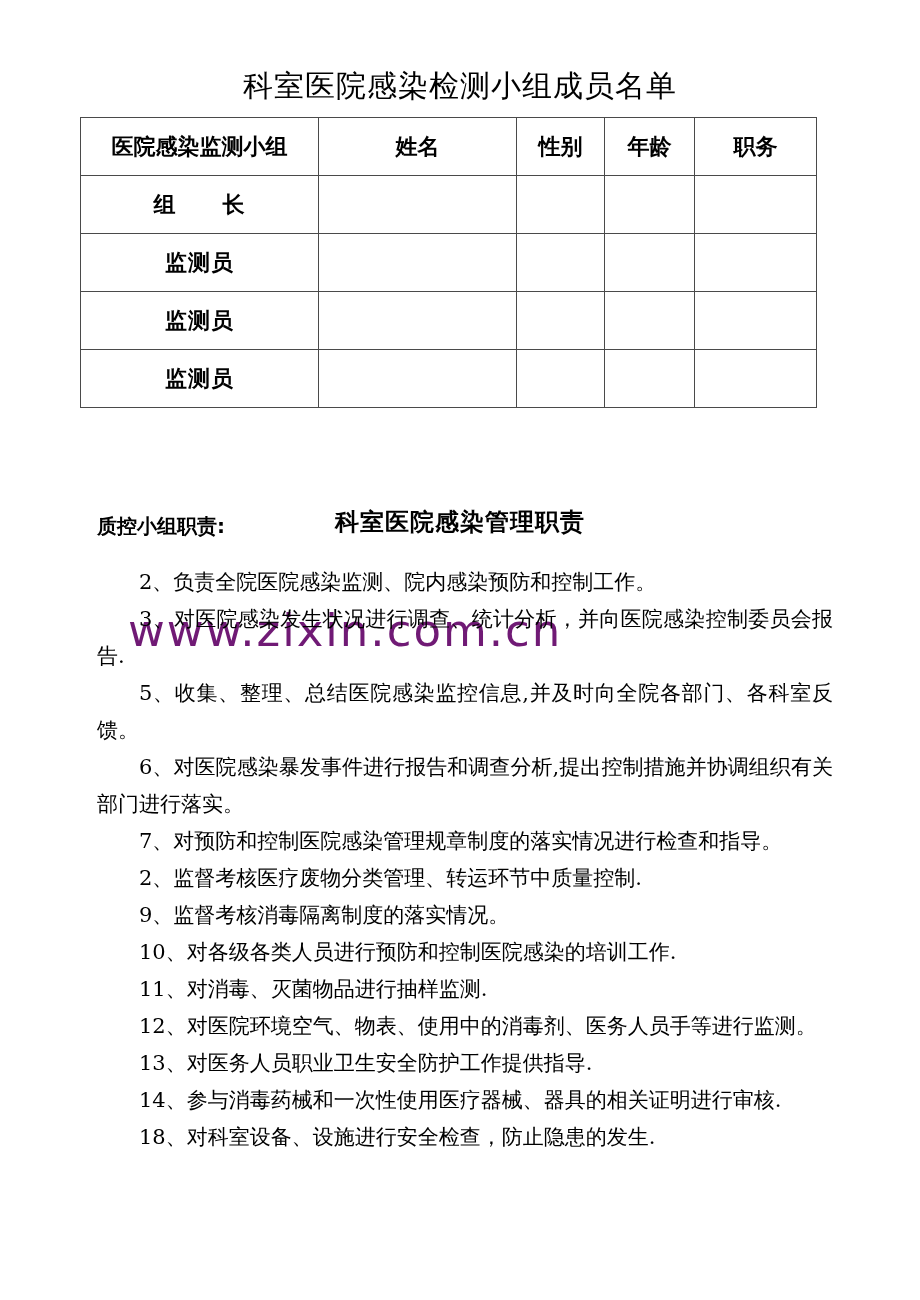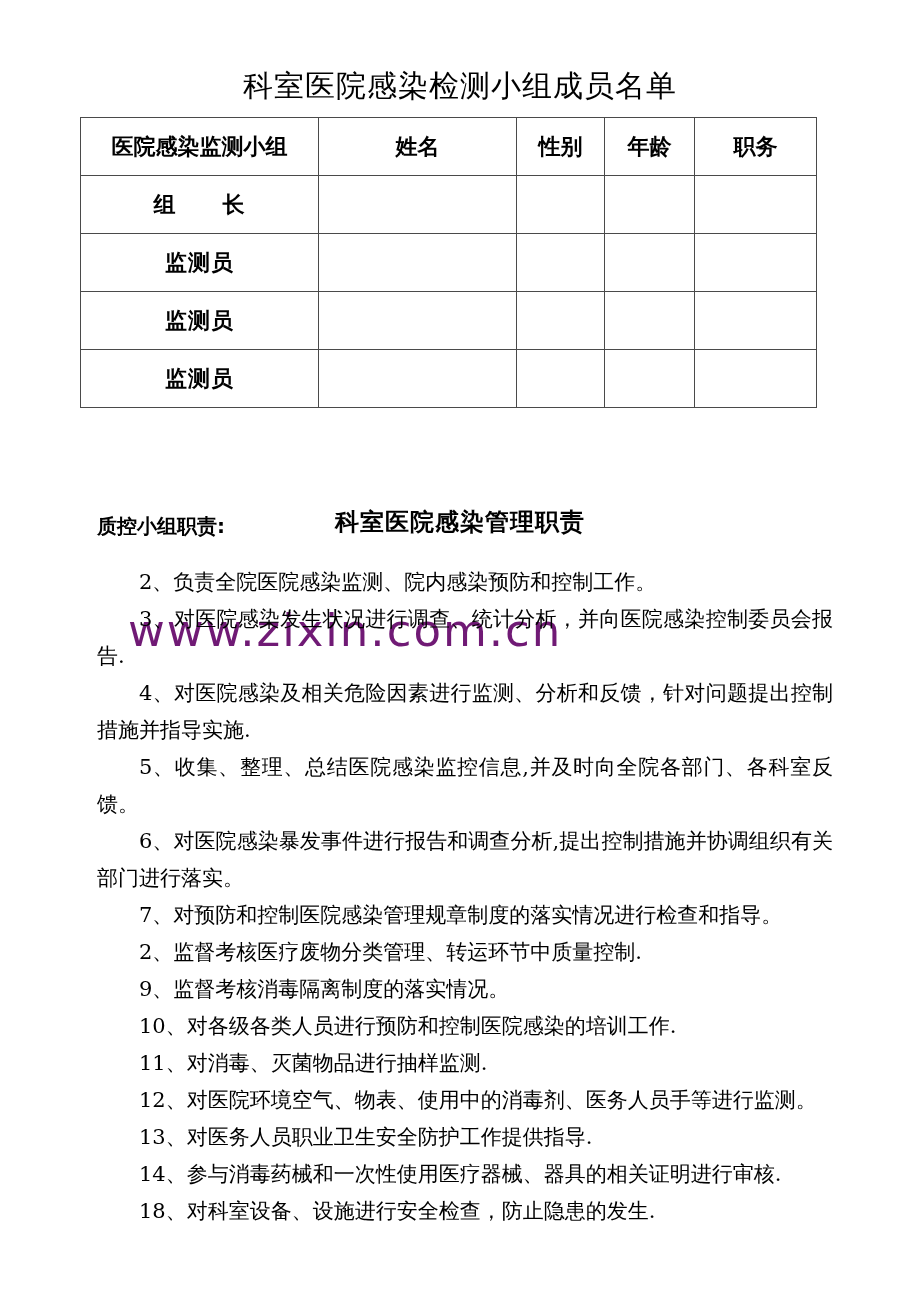--- a/index.html
+++ b/index.html
@@ -196,21 +196,20 @@
   </table>
 
   <div class="section-title">科室医院感染管理职责</div>
 
   <div class="body-block">
     <div class="sub-heading">质控小组职责:</div>
 
     <div class="duty-list">
       <p class="duty-item">2、负责全院医院感染监测、院内感染预防和控制工作。</p>
       <p class="duty-item">3、对医院感染发生状况进行调查、统计分析，并向医院感染控制委员会报告.</p>
-      <p class="duty-item">4、对医院感染及相关危险因素进行监测、分析和反馈，针对问题提出控制措施并指导实施.</p>
       <p class="duty-item">5、收集、整理、总结医院感染监控信息,并及时向全院各部门、各科室反馈。</p>
       <p class="duty-item">6、对医院感染暴发事件进行报告和调查分析,提出控制措施并协调组织有关部门进行落实。</p>
       <p class="duty-item">7、对预防和控制医院感染管理规章制度的落实情况进行检查和指导。</p>
       <p class="duty-item">2、监督考核医疗废物分类管理、转运环节中质量控制.</p>
       <p class="duty-item">9、监督考核消毒隔离制度的落实情况。</p>
       <p class="duty-item">10、对各级各类人员进行预防和控制医院感染的培训工作.</p>
       <p class="duty-item">11、对消毒、灭菌物品进行抽样监测.</p>
       <p class="duty-item">12、对医院环境空气、物表、使用中的消毒剂、医务人员手等进行监测。</p>
       <p class="duty-item">13、对医务人员职业卫生安全防护工作提供指导.</p>
       <p class="duty-item">14、参与消毒药械和一次性使用医疗器械、器具的相关证明进行审核.</p>

